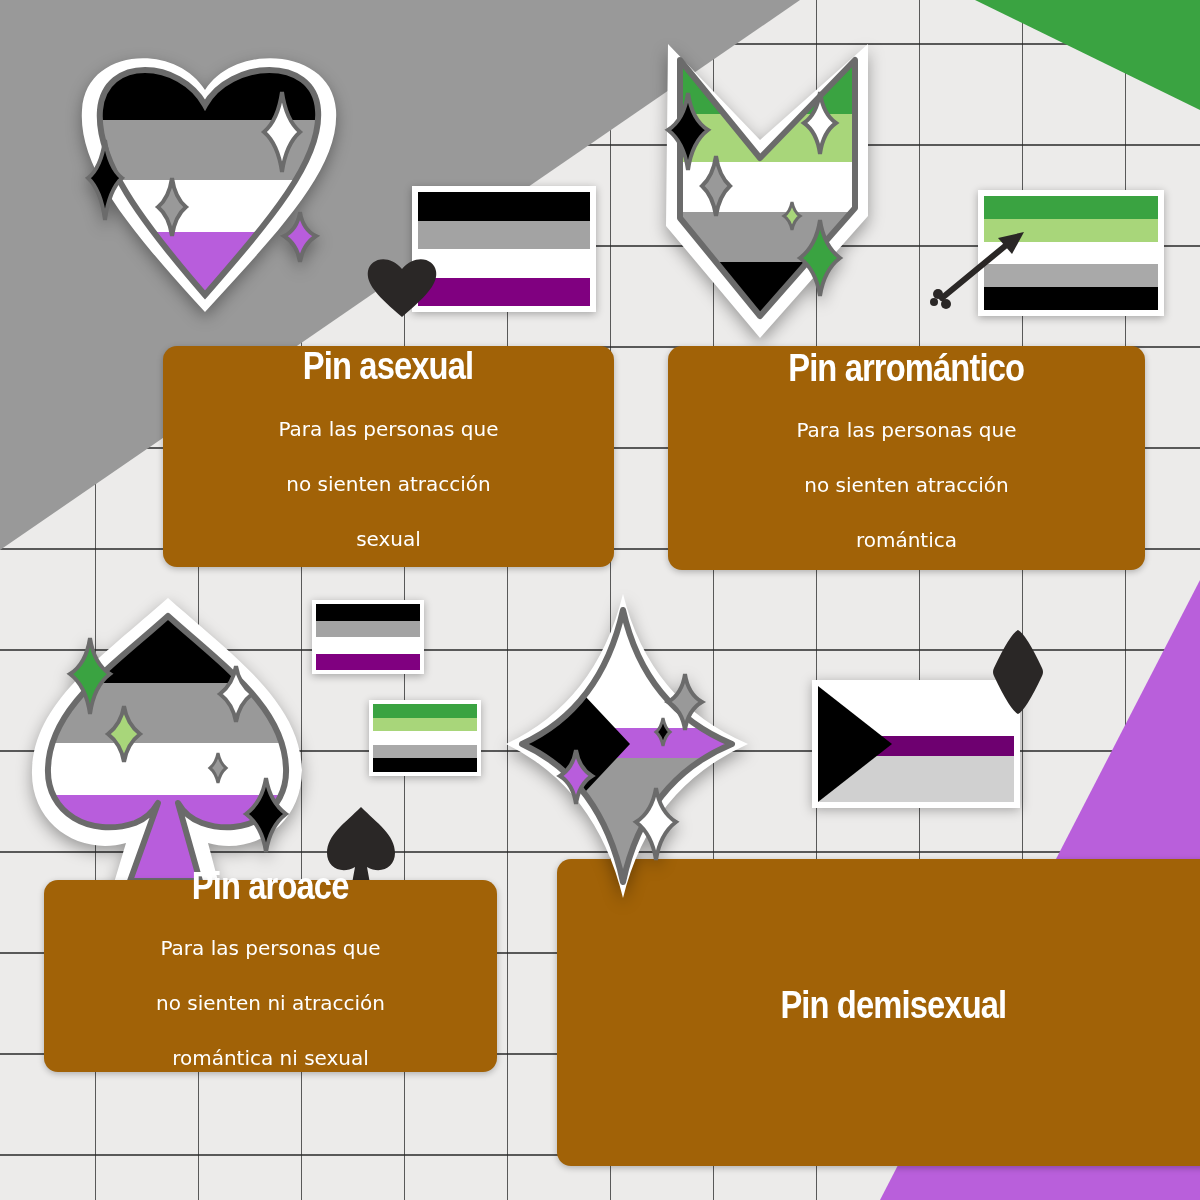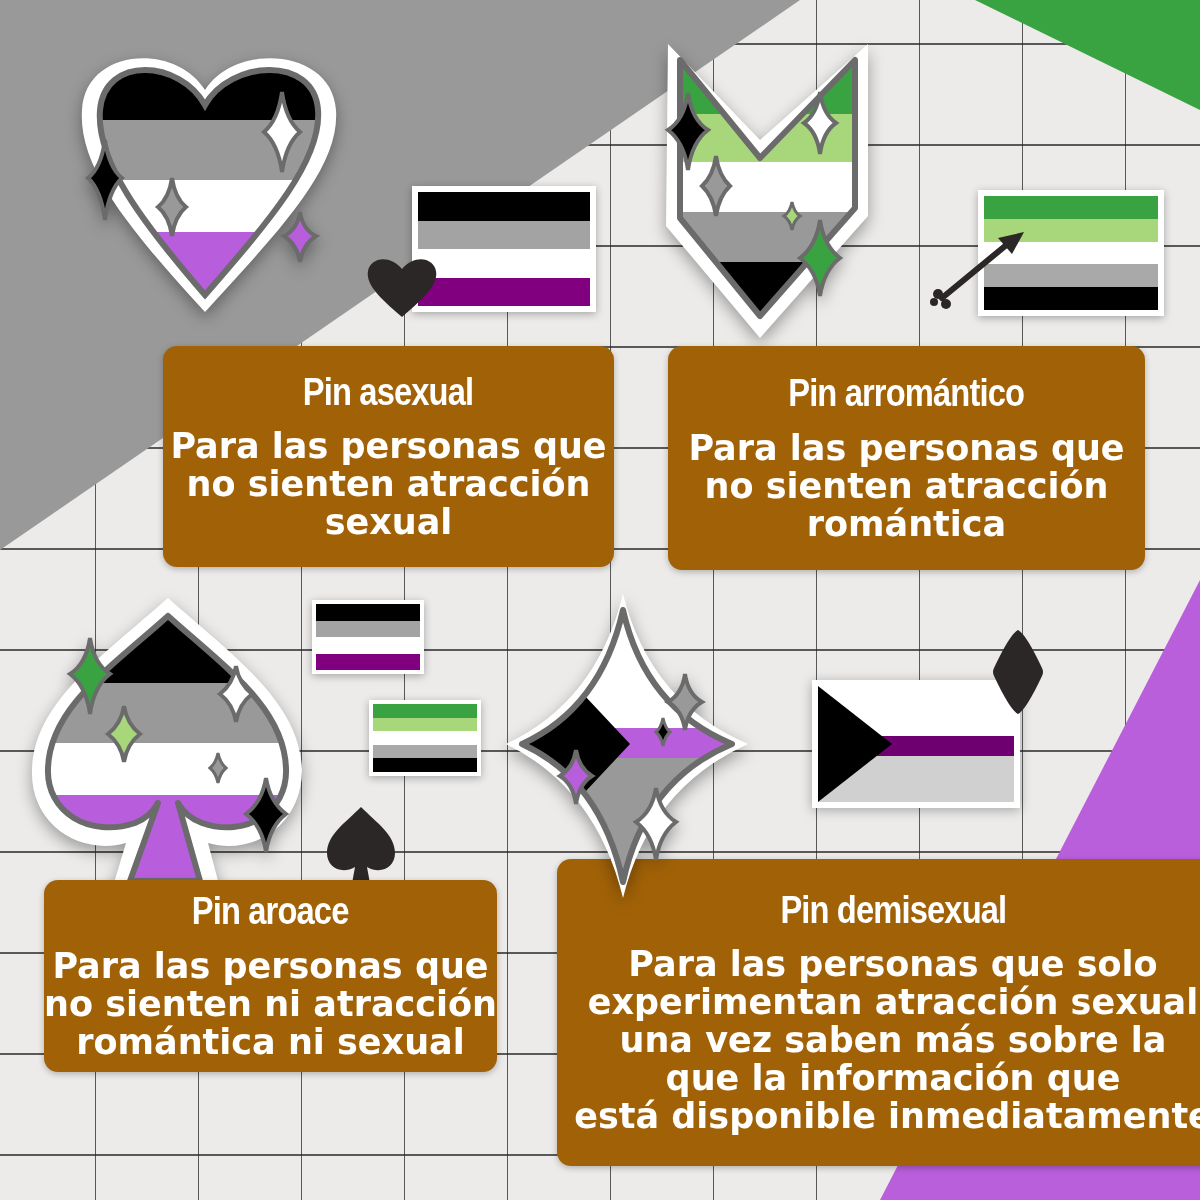--- a/index.html
+++ b/index.html
@@ -29,23 +29,23 @@
     font-family: "Liberation Sans", sans-serif;
     font-weight: 700;
     font-size: 38px;
     letter-spacing: -1px;
     transform: scaleX(0.86);
     line-height: 1.1;
     margin-bottom: 14px;
   }
   .card-desc {
     font-family: "DejaVu Sans", sans-serif;
-    font-weight: 700;
-    font-size: 35px;
-    line-height: 38px;
+    font-weight: 400;
+    font-size: 20px;
+    line-height: 55px;
     white-space: pre-line;
   }
   .flag {
     position: absolute;
     background: #fff;
     padding: 6px;
     box-shadow: 0 2px 8px rgba(0,0,0,0.3);
     display: flex; flex-direction: column;
   }
   .flag .stripe { flex: 1; }
@@ -182,25 +182,20 @@
 
 <div class="card" style="left:44px;top:880px;width:453px;height:192px">
   <div class="card-title">Pin aroace</div>
   <div class="card-desc">Para las personas que
 no sienten ni atracción
 romántica ni sexual</div>
 </div>
 
 <div class="card" style="left:557px;top:859px;width:672px;height:307px">
   <div class="card-title">Pin demisexual</div>
-  <div class="card-desc">Para las personas que solo
-experimentan atracción sexual
-una vez saben más sobre la
-que la información que
-está disponible inmediatamente</div>
 </div>
 
 <svg class="abs sticker" style="left:510px;top:598px" width="240" height="296" viewBox="0 0 240 296">
   <defs>
     <clipPath id="diaClip">
       <path d="M113,12 Q135,110 222,146 Q135,182 113,284 Q91,182 12,146 Q91,110 113,12Z"></path>
     </clipPath>
   </defs>
   <path d="M113,-4 Q140,104 238,146 Q140,190 113,300 Q86,190 -4,146 Q86,104 113,-4Z" fill="#fff"></path>
   <g clip-path="url(#diaClip)">

